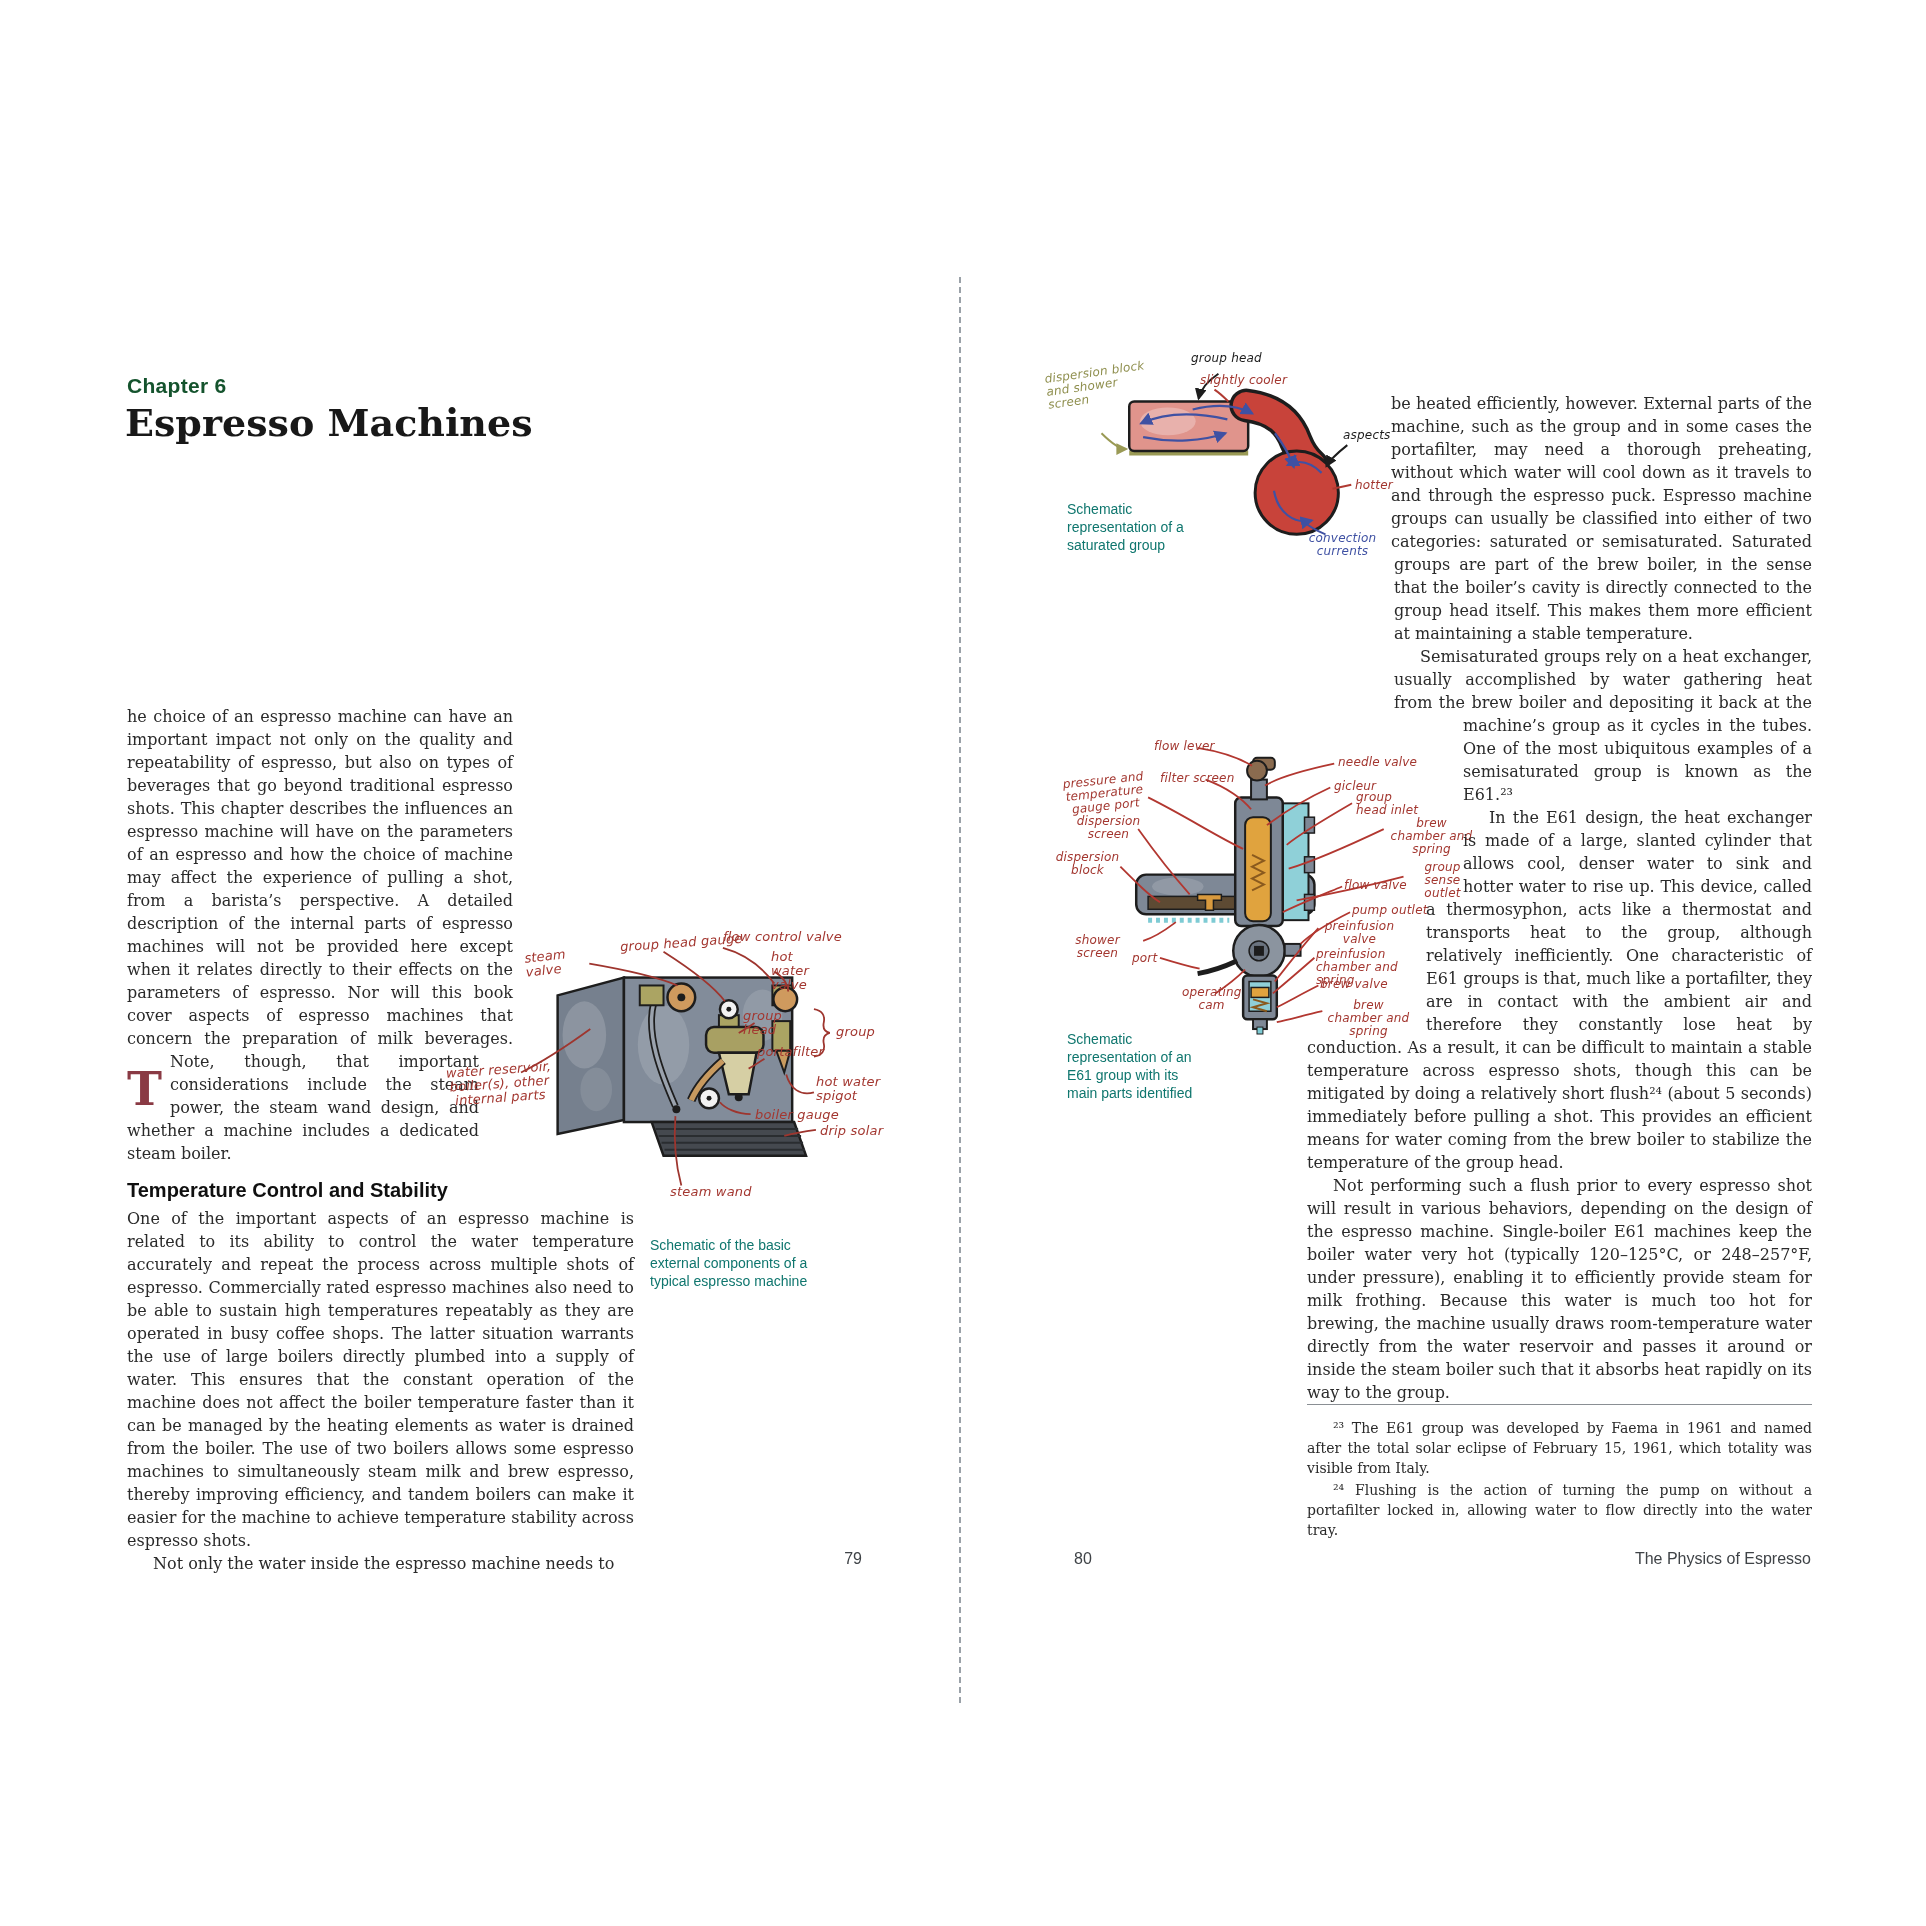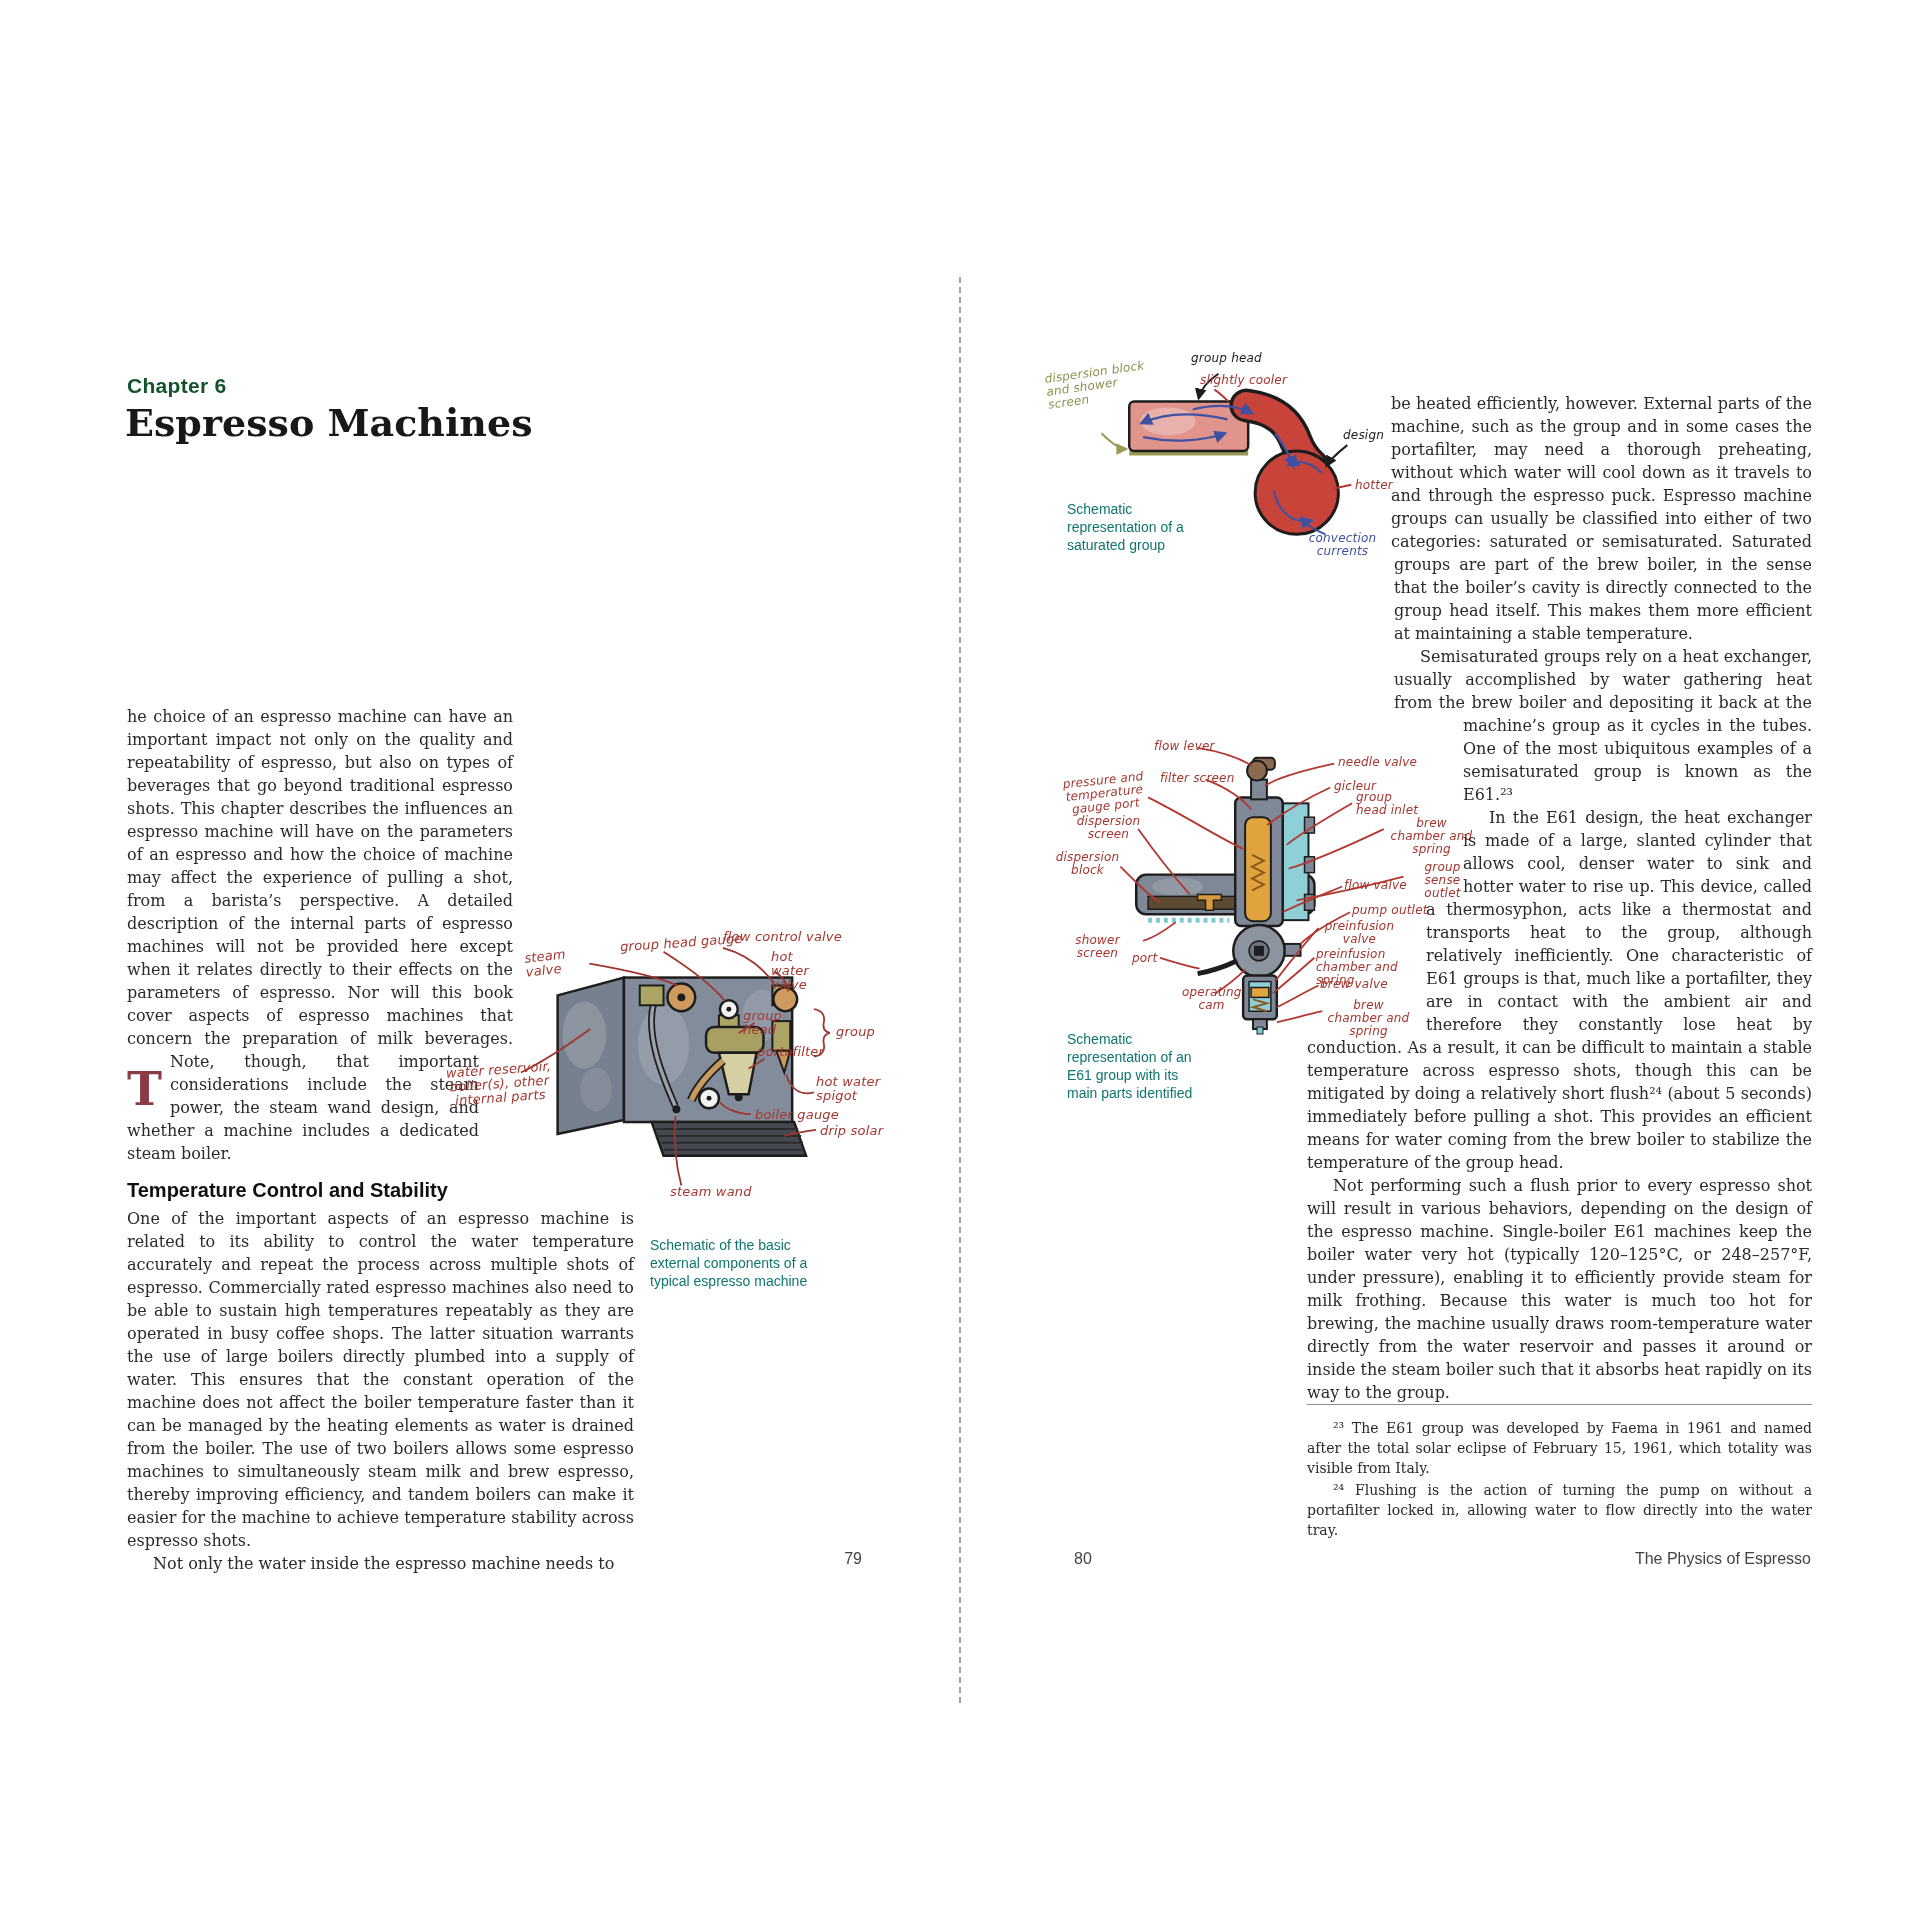--- a/index.html
+++ b/index.html
@@ -163,21 +163,21 @@
     <path d="M58,92 C68,102 76,108 83,108" fill="none" stroke="#9a9a55" stroke-width="2" marker-end="url(#arrO)"></path>
     <path d="M176,32 C164,40 158,48 156,57" fill="none" stroke="#1d1d1d" stroke-width="2" marker-end="url(#arrK)"></path>
     <path d="M172,48 C178,52 182,56 186,60" fill="none" stroke="#b03a32" stroke-width="2"></path>
     <path d="M306,104 C296,112 289,118 285,125" fill="none" stroke="#1d1d1d" stroke-width="2" marker-end="url(#arrK)"></path>
     <path d="M310,144 C302,146 296,147 291,148" fill="none" stroke="#b03a32" stroke-width="2"></path>
     <path d="M284,194 C274,190 266,185 259,179" fill="none" stroke="#3f51a3" stroke-width="1.8"></path>
   </svg>
   <div class="hw hw-olive" style="left:2px;top:24px;width:101px;transform:rotate(-8deg);">dispersion block and shower screen</div>
   <div class="hw hw-black nowrap" style="left:147px;top:10px;">group head</div>
   <div class="hw hw-red nowrap" style="left:156px;top:32px;">slightly cooler</div>
-  <div class="hw hw-black nowrap" style="left:299px;top:87px;">design</div>
+  <div class="hw hw-black nowrap" style="left:299px;top:87px;">aspects</div>
   <div class="hw hw-red nowrap" style="left:311px;top:137px;">hotter</div>
   <div class="hw hw-blue" style="left:259px;top:190px;width:79px;text-align:center;">convection currents</div>
 </div>
 
 <div class="abs caption" style="left:1067px;top:500px;width:131px;">Schematic representation of a saturated group</div>
 
 <div class="fig" style="left:1049px;top:738px;width:416px;height:297px;">
   <svg width="416" height="297" viewBox="0 0 420 300">
 
     <path d="M172,162 L252,110" stroke="#1d1d1d" stroke-width="12" fill="none"></path>

